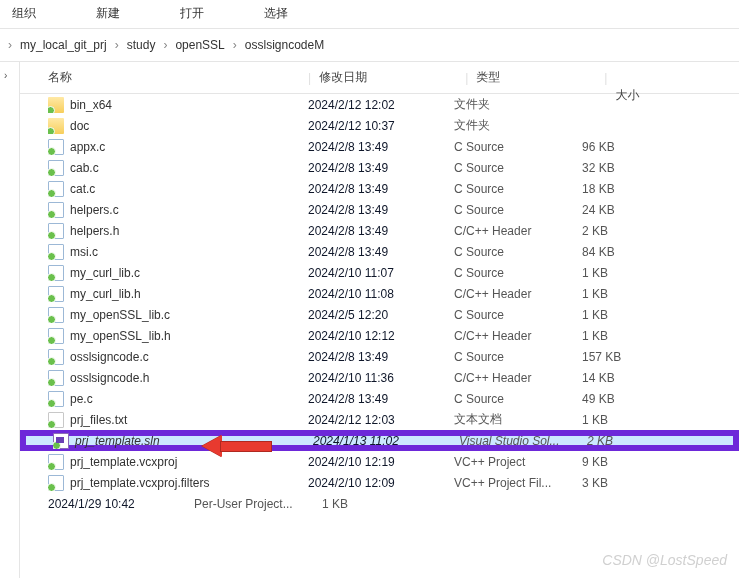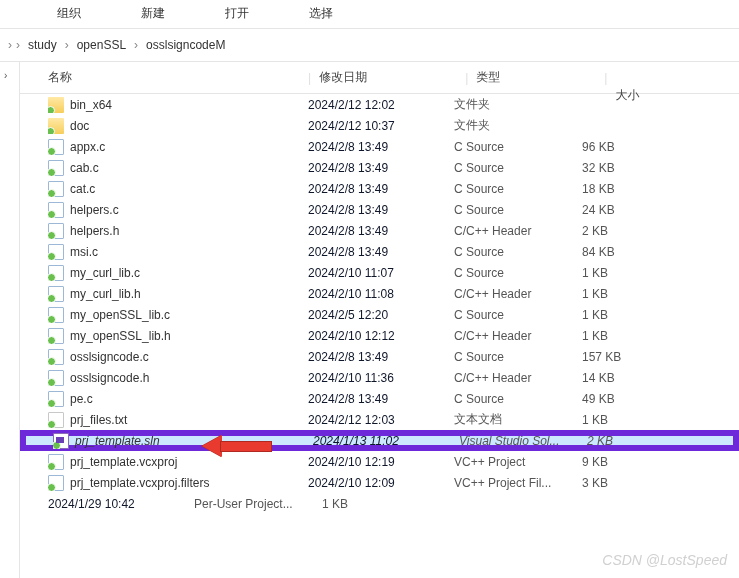--- a/index.html
+++ b/index.html
@@ -1,18 +1,18 @@
 <!DOCTYPE html>
 <html><head>
   <meta charset="utf-8">
   <style>
     * { box-sizing: border-box; margin: 0; padding: 0; font-family: "Microsoft YaHei", "Segoe UI", sans-serif; }
     body { background: #fff; width: 739px; height: 578px; overflow: hidden; position: relative; font-size: 12px; }
     
-    .toolbar { height: 28px; display: flex; align-items: center; padding: 0 12px; gap: 60px; color: #333; border-bottom: 1px solid transparent; margin-left: 45px; }
+    .toolbar { height: 28px; display: flex; align-items: center; padding: 0 12px; gap: 60px; color: #333; border-bottom: 1px solid transparent; }
     .toolbar span { font-size: 12px; }
     
     .breadcrumb { height: 34px; display: flex; align-items: center; padding: 0 6px; background: #fff; border-top: 1px solid #e5e5e5; border-bottom: 1px solid #e5e5e5; }
     .bc-item { padding: 4px 6px; color: #333; cursor: pointer; display: flex; align-items: center; }
     .bc-sep { color: #888; padding: 0 2px; }
     
     .content { display: flex; height: calc(100% - 62px); }
     .sidebar-stub { width: 20px; border-right: 1px solid #e5e5e5; background: #fff; }
     .sidebar-caret { padding: 8px 4px; color: #555; font-size: 10px; }
     
@@ -59,20 +59,21 @@
 
 <div class="toolbar">
   <span>组织</span>
   <span>新建</span>
   <span>打开</span>
   <span>选择</span>
 </div>
 
 <div class="breadcrumb">
   <span class="bc-sep">›</span>
+  <span class="bc-item">my_local_git_prj</span>
   <span class="bc-sep">›</span>
   <span class="bc-item">study</span>
   <span class="bc-sep">›</span>
   <span class="bc-item">openSSL</span>
   <span class="bc-sep">›</span>
   <span class="bc-item">osslsigncodeM</span>
 </div>
 
 <div class="content">
   <div class="sidebar-stub">

